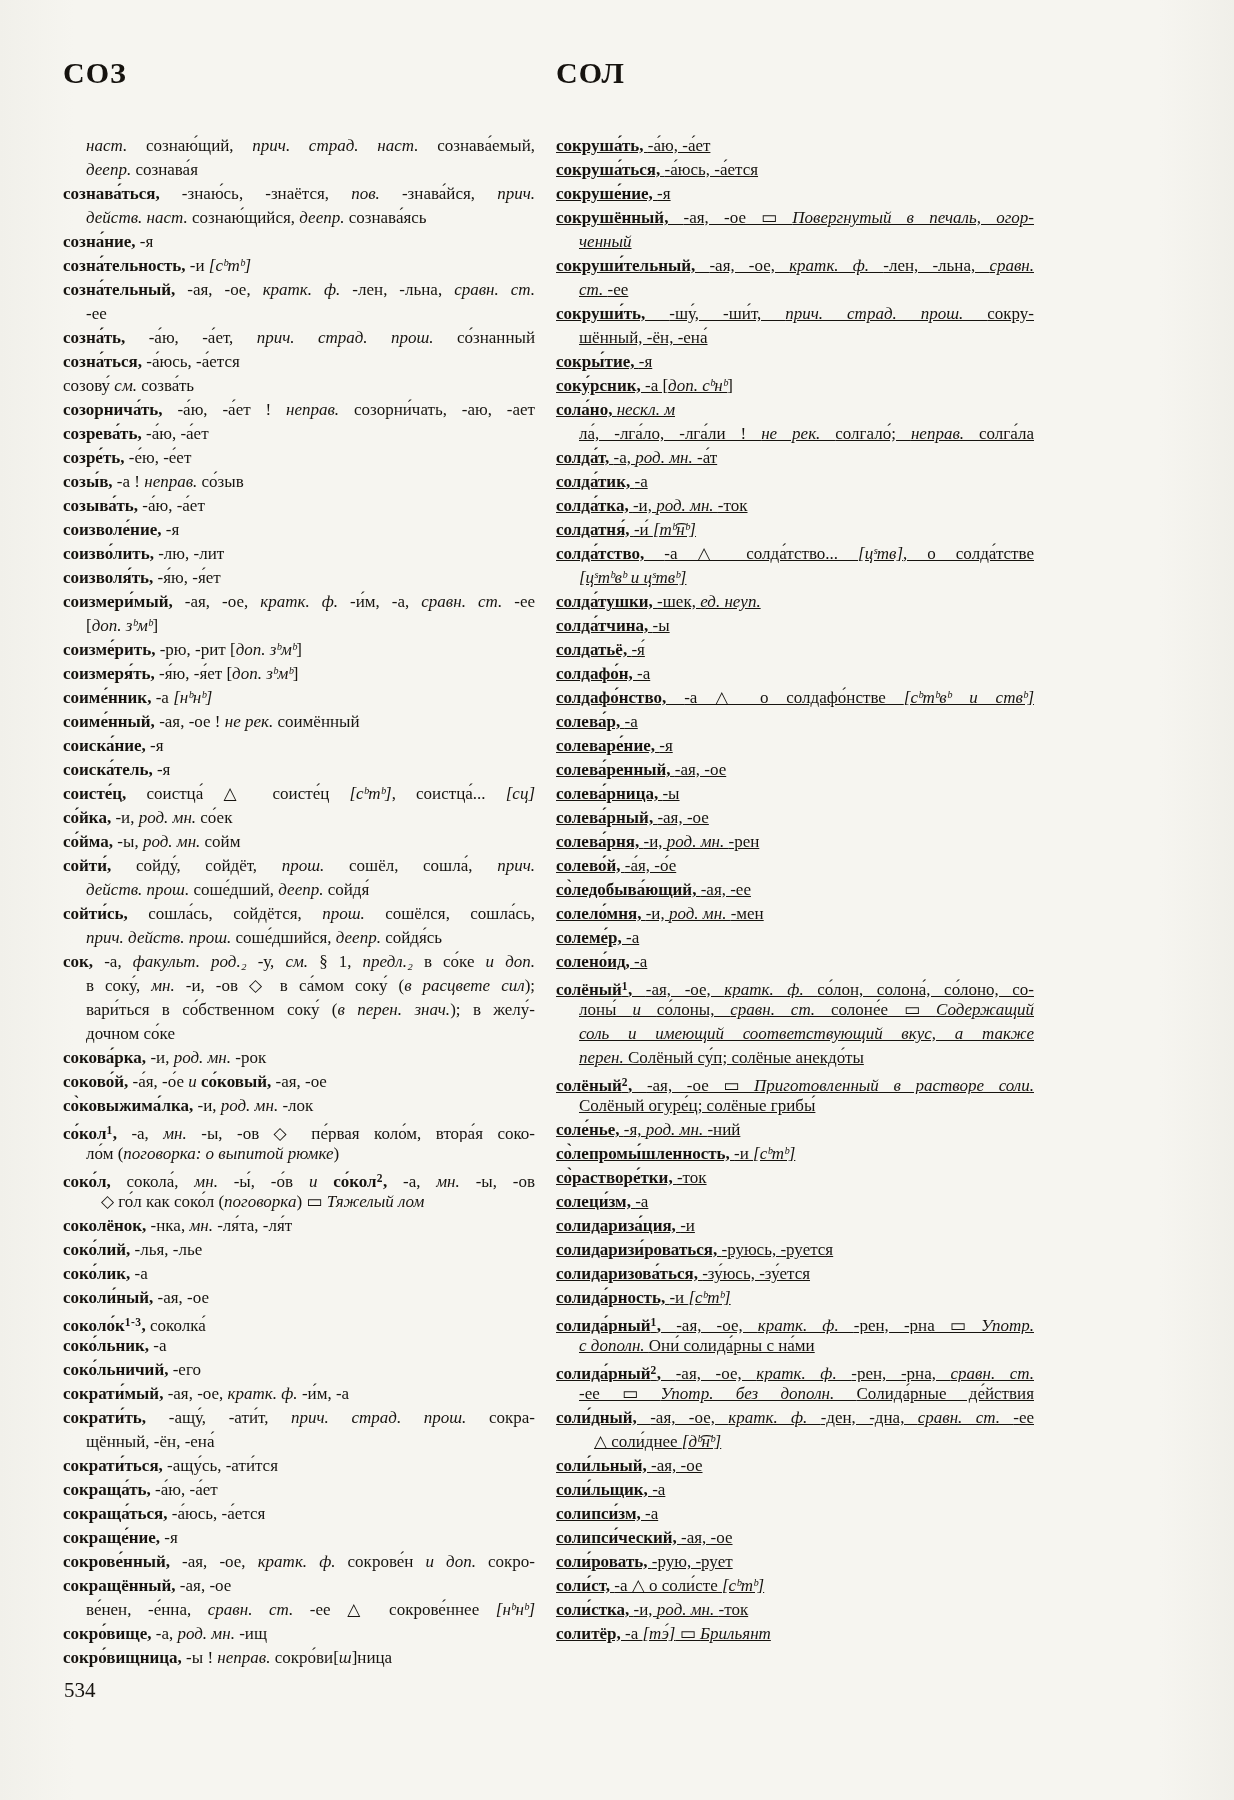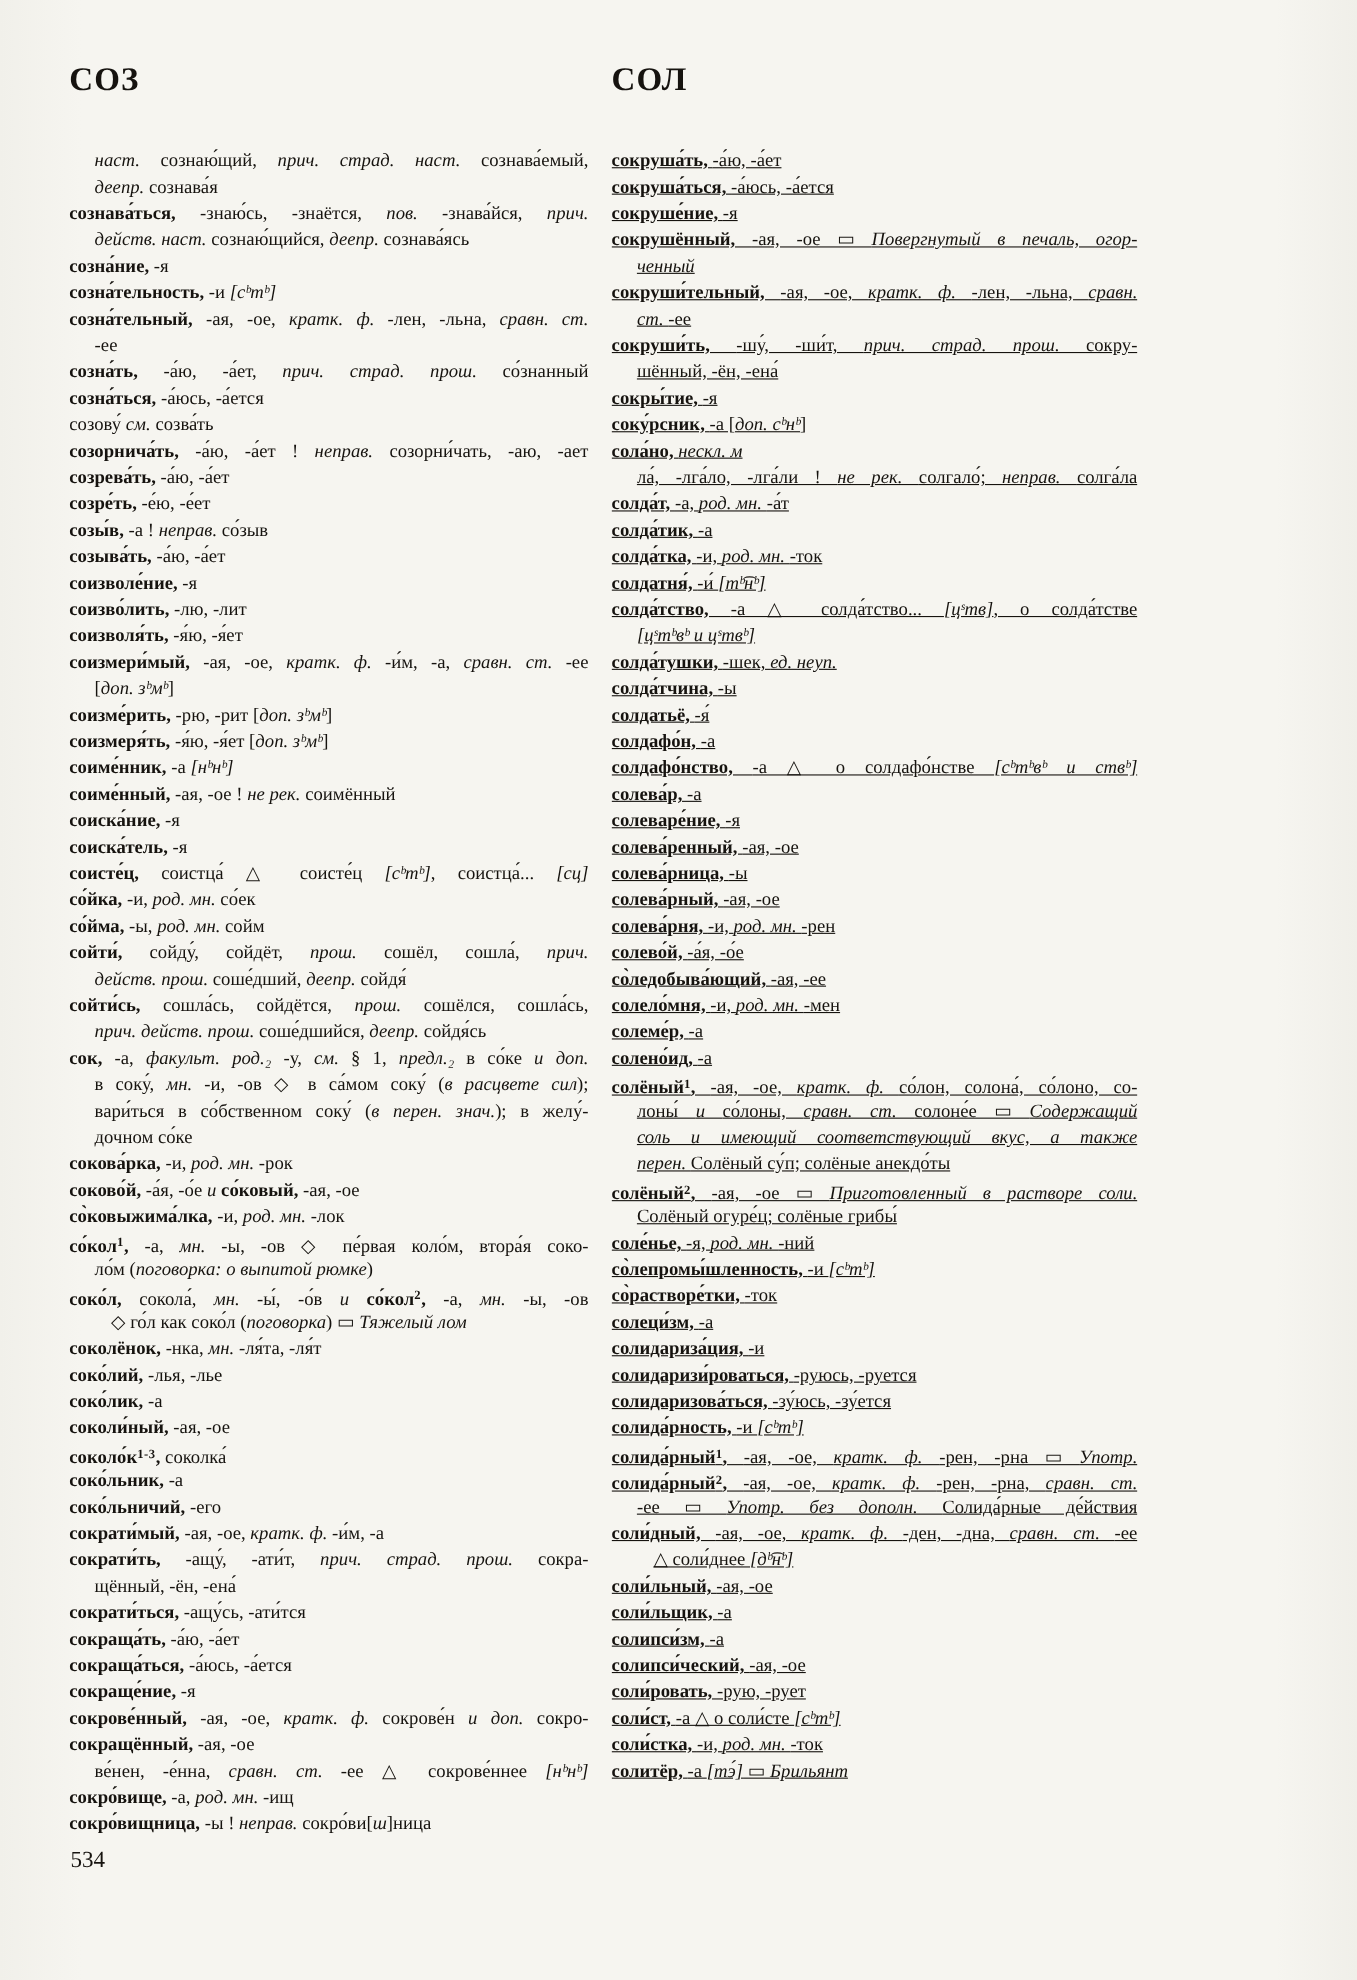--- a/index.html
+++ b/index.html
@@ -150,20 +150,21 @@
     <div class="line i1"><span class="seg-r">Солёный огуре́ц; солёные грибы́</span></div>
     <div class="line"><span class="seg-b">соле́нье, </span><span class="seg-r">-я, </span><span class="seg-i">род. мн. </span><span class="seg-r">-ний</span></div>
     <div class="line"><span class="seg-b">со̀лепромы́шленность, </span><span class="seg-r">-и </span><span class="seg-i">[сᵇтᵇ]</span></div>
     <div class="line"><span class="seg-b">со̀растворе́тки, </span><span class="seg-r">-ток</span></div>
     <div class="line"><span class="seg-b">солеци́зм, </span><span class="seg-r">-а</span></div>
     <div class="line"><span class="seg-b">солидариза́ция, </span><span class="seg-r">-и</span></div>
     <div class="line"><span class="seg-b">солидаризи́роваться, </span><span class="seg-r">-руюсь, -руется</span></div>
     <div class="line"><span class="seg-b">солидаризова́ться, </span><span class="seg-r">-зу́юсь, -зу́ется</span></div>
     <div class="line"><span class="seg-b">солида́рность, </span><span class="seg-r">-и </span><span class="seg-i">[сᵇтᵇ]</span></div>
     <div class="line j"><span class="seg-b">солида́рный</span><span class="seg-s">1</span><span class="seg-b">, </span><span class="seg-r">-ая, -ое, </span><span class="seg-i">кратк. ф. </span><span class="seg-r">-рен, -рна ▭ </span><span class="seg-i">Употр.</span></div>
+    <div class="line i1"><span class="seg-i">с дополн. </span><span class="seg-r">Они́ солида́рны с на́ми</span></div>
     <div class="line j"><span class="seg-b">солида́рный</span><span class="seg-s">2</span><span class="seg-b">, </span><span class="seg-r">-ая, -ое, </span><span class="seg-i">кратк. ф. </span><span class="seg-r">-рен, -рна, </span><span class="seg-i">сравн. ст.</span></div>
     <div class="line i1 j"><span class="seg-r">-ее ▭ </span><span class="seg-i">Употр. без дополн. </span><span class="seg-r">Солида́рные де́йствия</span></div>
     <div class="line j"><span class="seg-b">соли́дный, </span><span class="seg-r">-ая, -ое, </span><span class="seg-i">кратк. ф. </span><span class="seg-r">-ден, -дна, </span><span class="seg-i">сравн. ст. </span><span class="seg-r">-ее</span></div>
     <div class="line i2"><span class="seg-r">△ соли́днее </span><span class="seg-i">[дᵇ͡нᵇ]</span></div>
     <div class="line"><span class="seg-b">соли́льный, </span><span class="seg-r">-ая, -ое</span></div>
     <div class="line"><span class="seg-b">соли́льщик, </span><span class="seg-r">-а</span></div>
     <div class="line"><span class="seg-b">солипси́зм, </span><span class="seg-r">-а</span></div>
     <div class="line"><span class="seg-b">солипси́ческий, </span><span class="seg-r">-ая, -ое</span></div>
     <div class="line"><span class="seg-b">соли́ровать, </span><span class="seg-r">-рую, -рует</span></div>
     <div class="line"><span class="seg-b">соли́ст, </span><span class="seg-r">-а △ о соли́сте </span><span class="seg-i">[сᵇтᵇ]</span></div>

